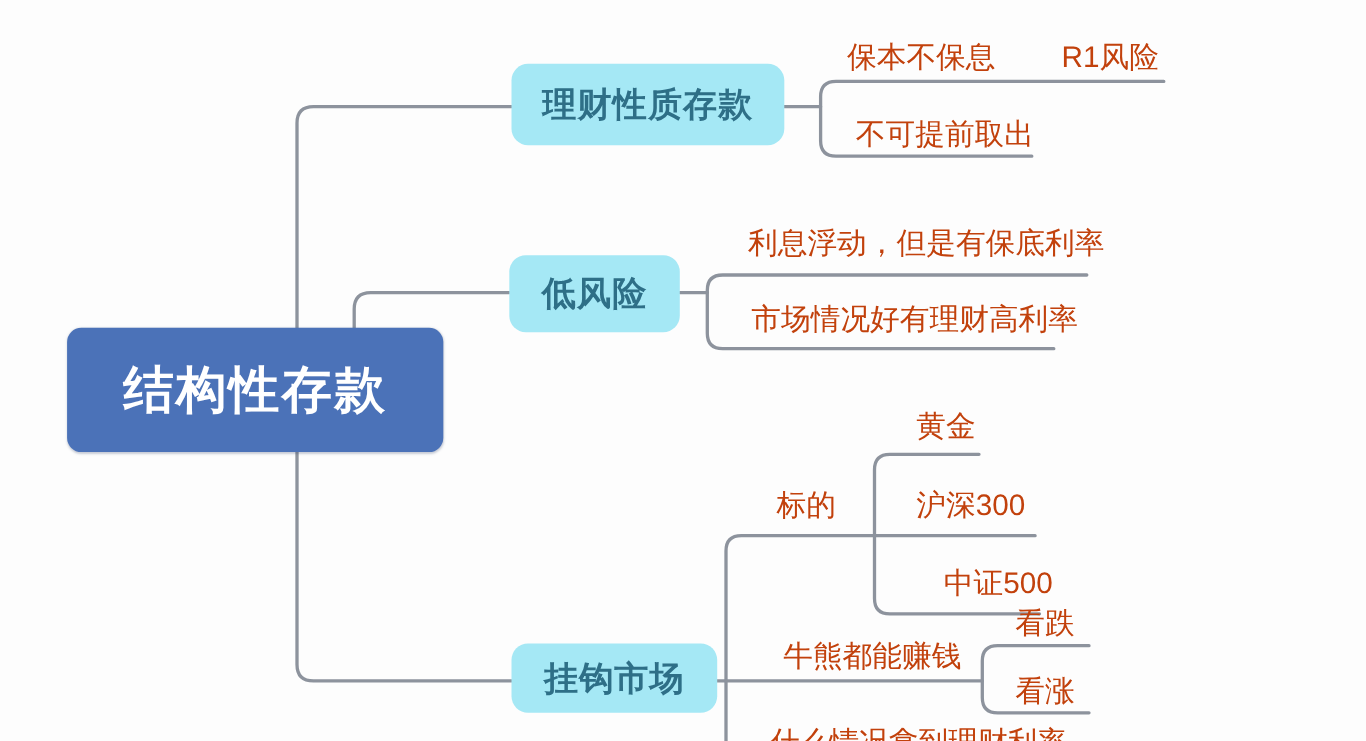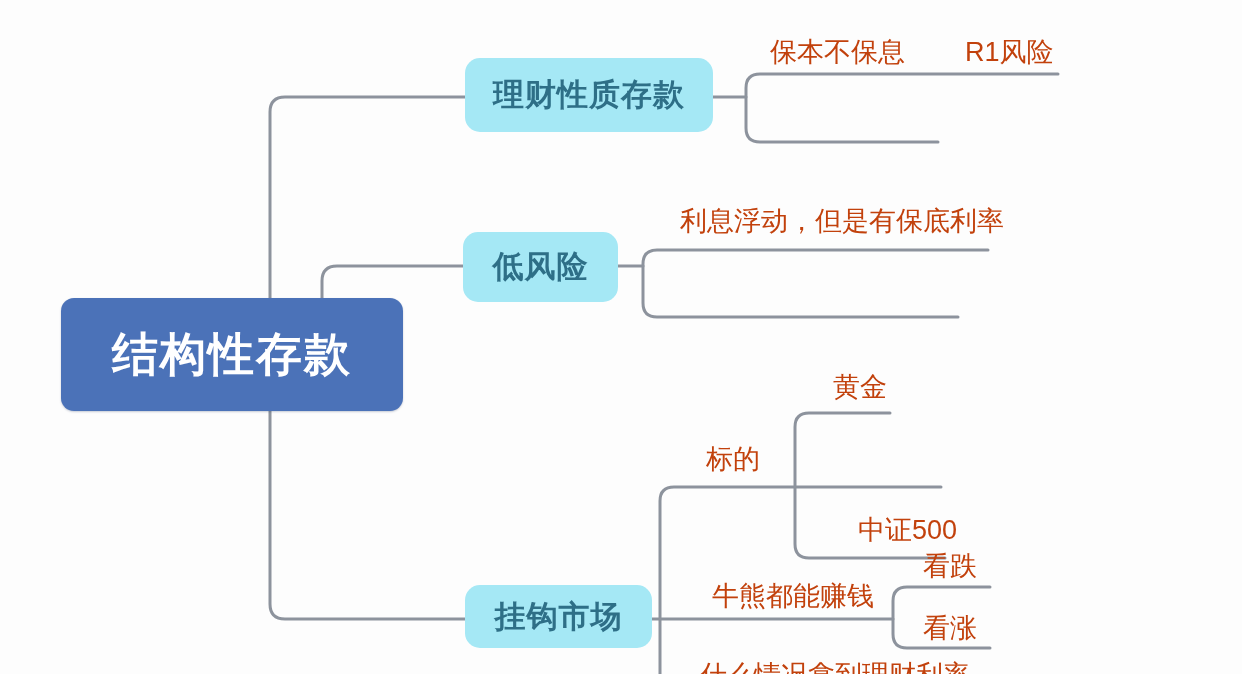--- a/index.html
+++ b/index.html
@@ -84,25 +84,28 @@
   <div class="node-box topic-box" style="left:463px;top:232px;width:155px;height:70px;">
     <span>低风险</span>
   </div>
 
   <div class="node-box topic-box" style="left:465px;top:585px;width:187px;height:63px;">
     <span>挂钩市场</span>
   </div>
 
   <div class="leaf-label" style="left:770px;top:34px;">保本不保息</div>
   <div class="leaf-label" style="left:965px;top:34px;">R1风险</div>
+  <div class="leaf-label" style="left:778px;top:104px;">不可提前取出</div>
 
   <div class="leaf-label" style="left:680px;top:203px;">利息浮动，但是有保底利率</div>
+  <div class="leaf-label" style="left:683px;top:272px;">市场情况好有理财高利率</div>
 
   <div class="leaf-label" style="left:706px;top:441px;">标的</div>
   <div class="leaf-label" style="left:833px;top:369px;">黄金</div>
+  <div class="leaf-label" style="left:833px;top:441px;">沪深300</div>
   <div class="leaf-label" style="left:833px;top:512px;margin-left:25px;">中证500</div>
 
   <div class="leaf-label" style="left:712px;top:578px;">牛熊都能赚钱</div>
   <div class="leaf-label" style="left:923px;top:548px;text-align:right;">看跌</div>
   <div class="leaf-label" style="left:923px;top:610px;">看涨</div>
 
   <div class="leaf-label" style="left:700px;top:657px;">什么情况拿到理财利率</div>
 
 </div>
 

